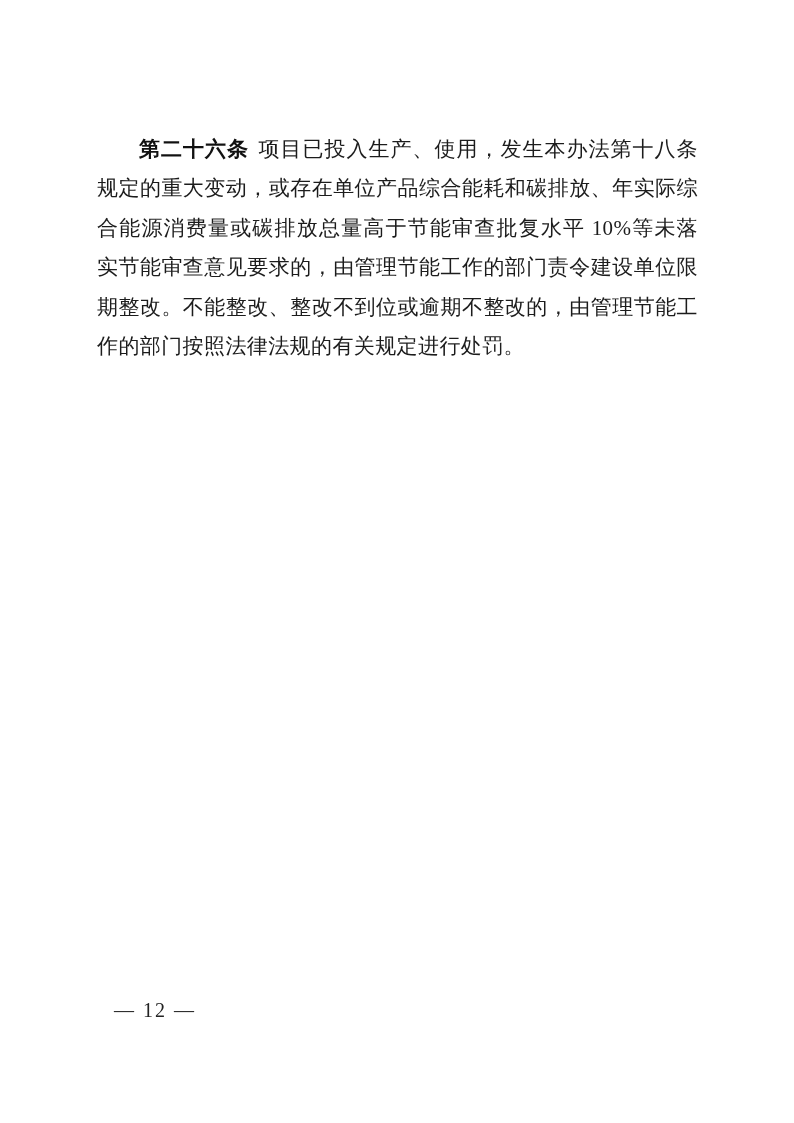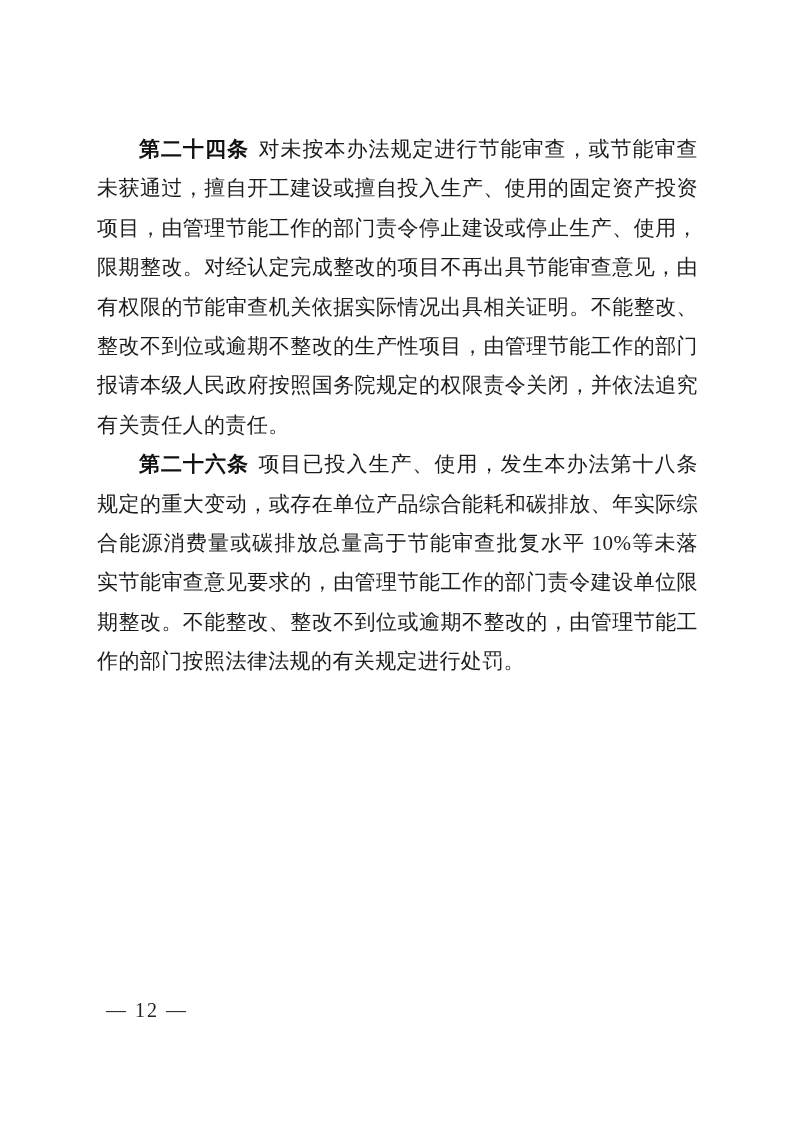--- a/index.html
+++ b/index.html
@@ -30,37 +30,36 @@
     text-indent: 2em;
     color: #1c1c1c;
   }
   .article-no {
     font-weight: bold;
     margin-right: 0.45em;
     color: #111111;
   }
   .footer {
     position: absolute;
-    left: 106px;
+    left: 114px;
     top: 999px;
     font-size: 20px;
     letter-spacing: 2px;
     color: #222222;
     font-family: "Liberation Serif", "DejaVu Serif", serif;
     text-align: right;
   }
 </style>
 </head>
 <body>
 
 <div class="page">
 
   <div class="body-text">
 
-    <p class="para"><span class="article-no">第二十四条</span><span>对未按本办法规定进行节能审查，或节能审查未获通过，擅自开工建设或擅自投入生产、使用的固定资产投资项目，由管理节能工作的部门责令停止建设或停止生产、使用，限期整改。对经认定完成整改的项目不再出具节能审查意见，由有权限的节能审查机关依据实际情况出具相关证明。不能整改、整改不到位或逾期不整改的生产性项目，由管理节能工作的部门报请本级人民政府按照国务院规定的权限责令关闭，并依法追究有关责任人的责任。</span></p>
 
 
     <p class="para"><span class="article-no">第二十六条</span><span>项目已投入生产、使用，发生本办法第十八条规定的重大变动，或存在单位产品综合能耗和碳排放、年实际综合能源消费量或碳排放总量高于节能审查批复水平 10%等未落实节能审查意见要求的，由管理节能工作的部门责令建设单位限期整改。不能整改、整改不到位或逾期不整改的，由管理节能工作的部门按照法律法规的有关规定进行处罚。</span></p>
 
 
   </div>
 
   <div class="footer">— 12 —</div>
 
 </div>

